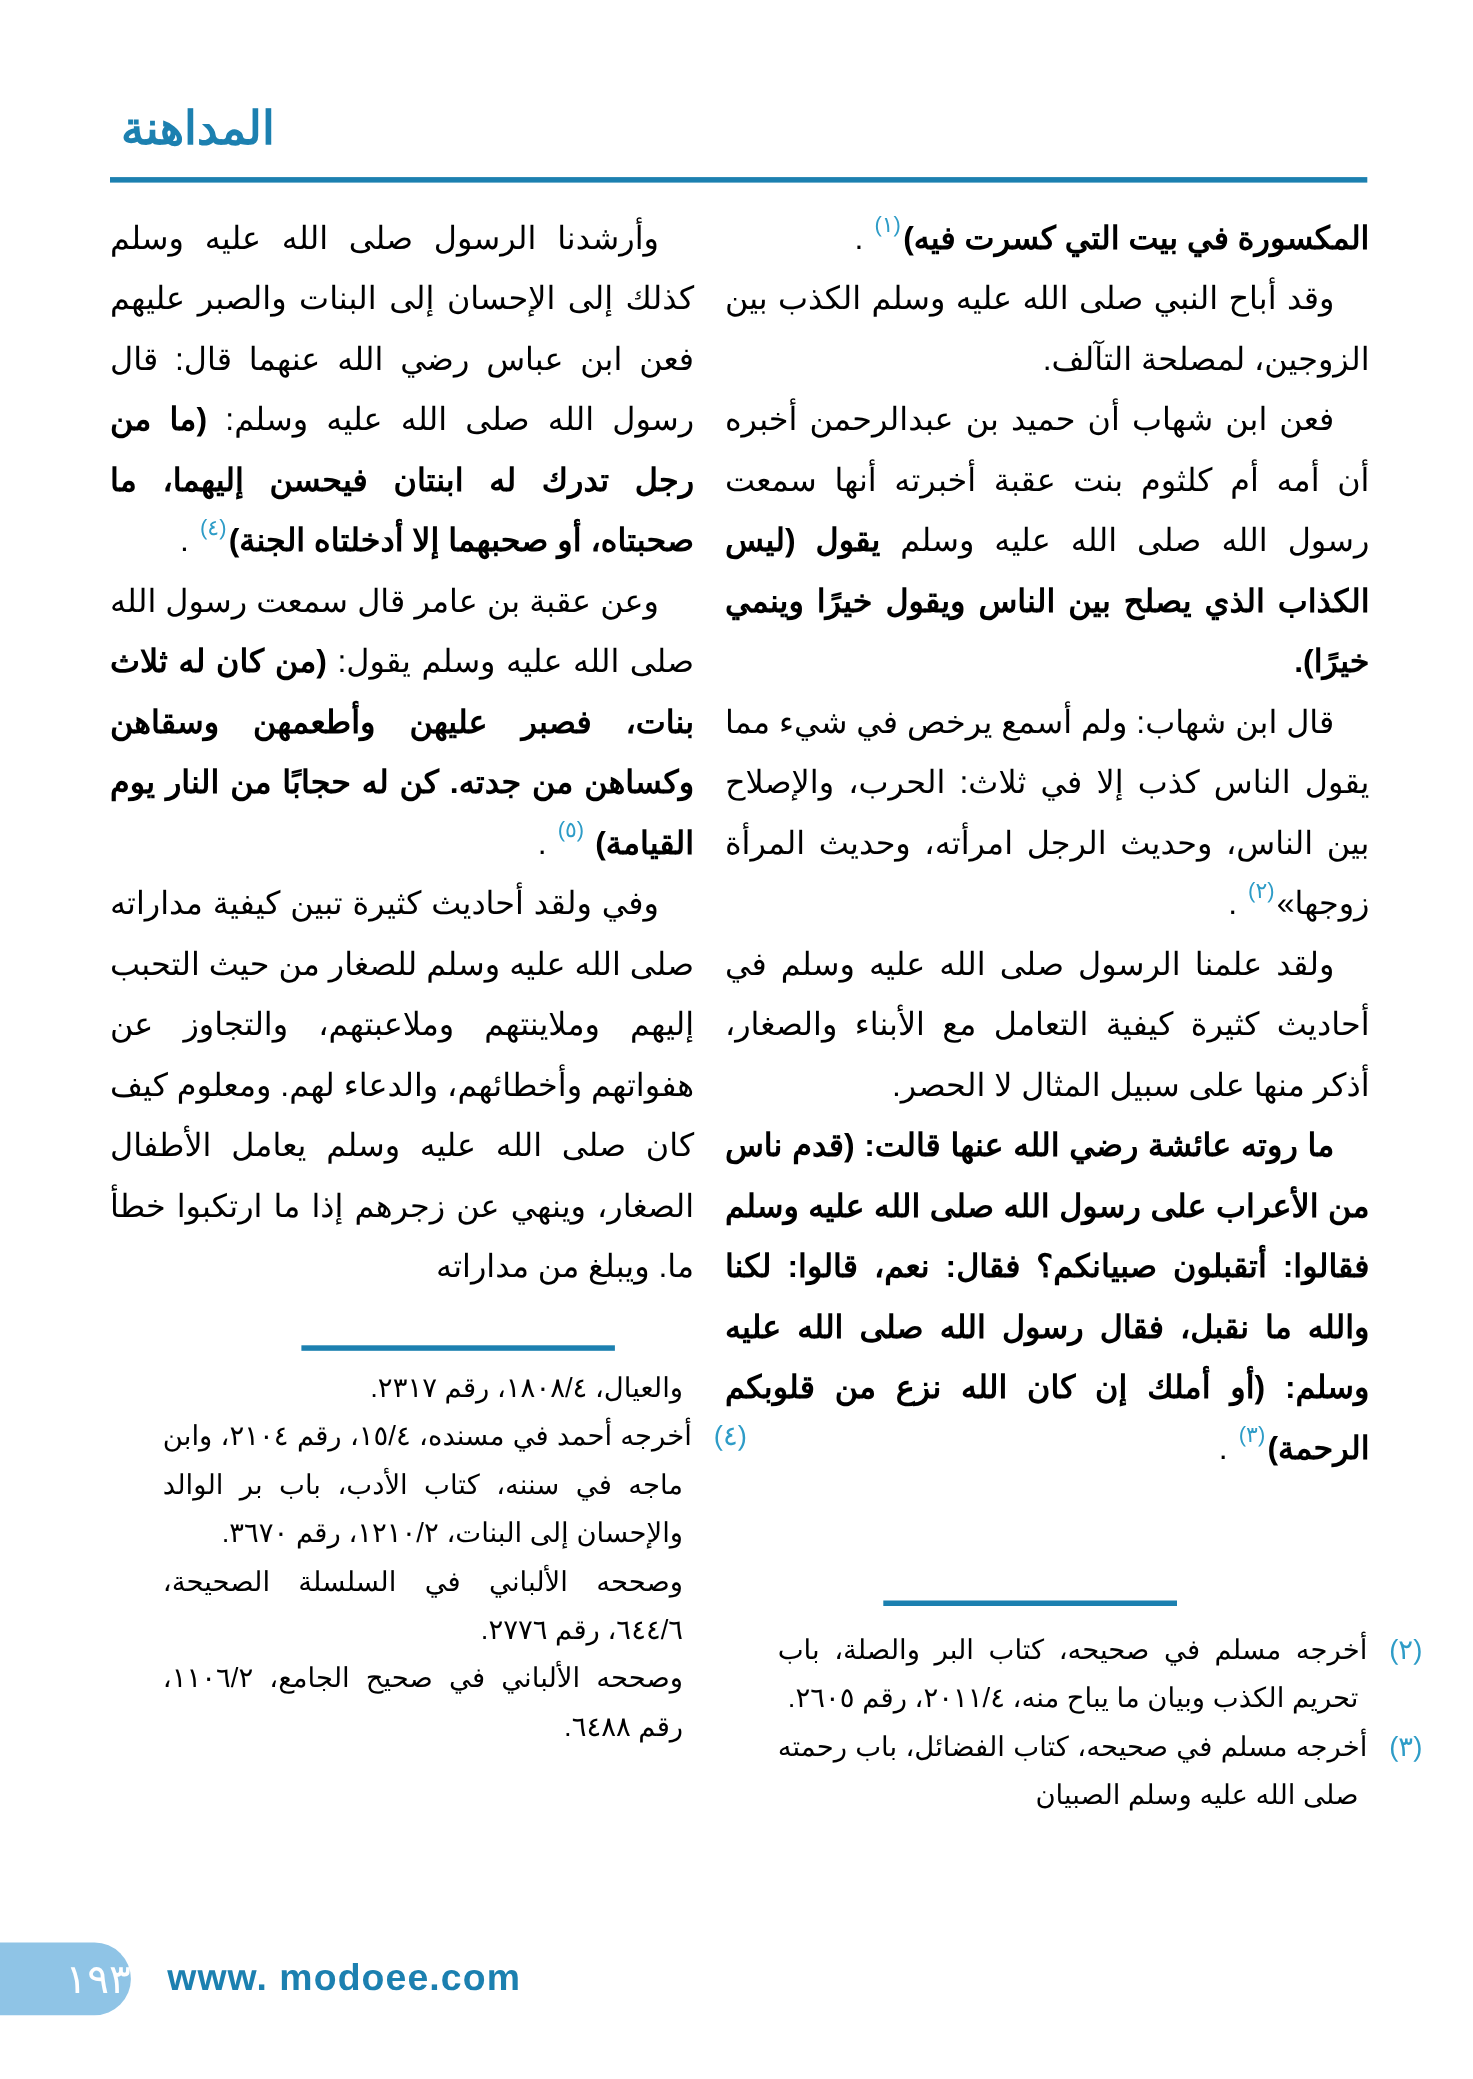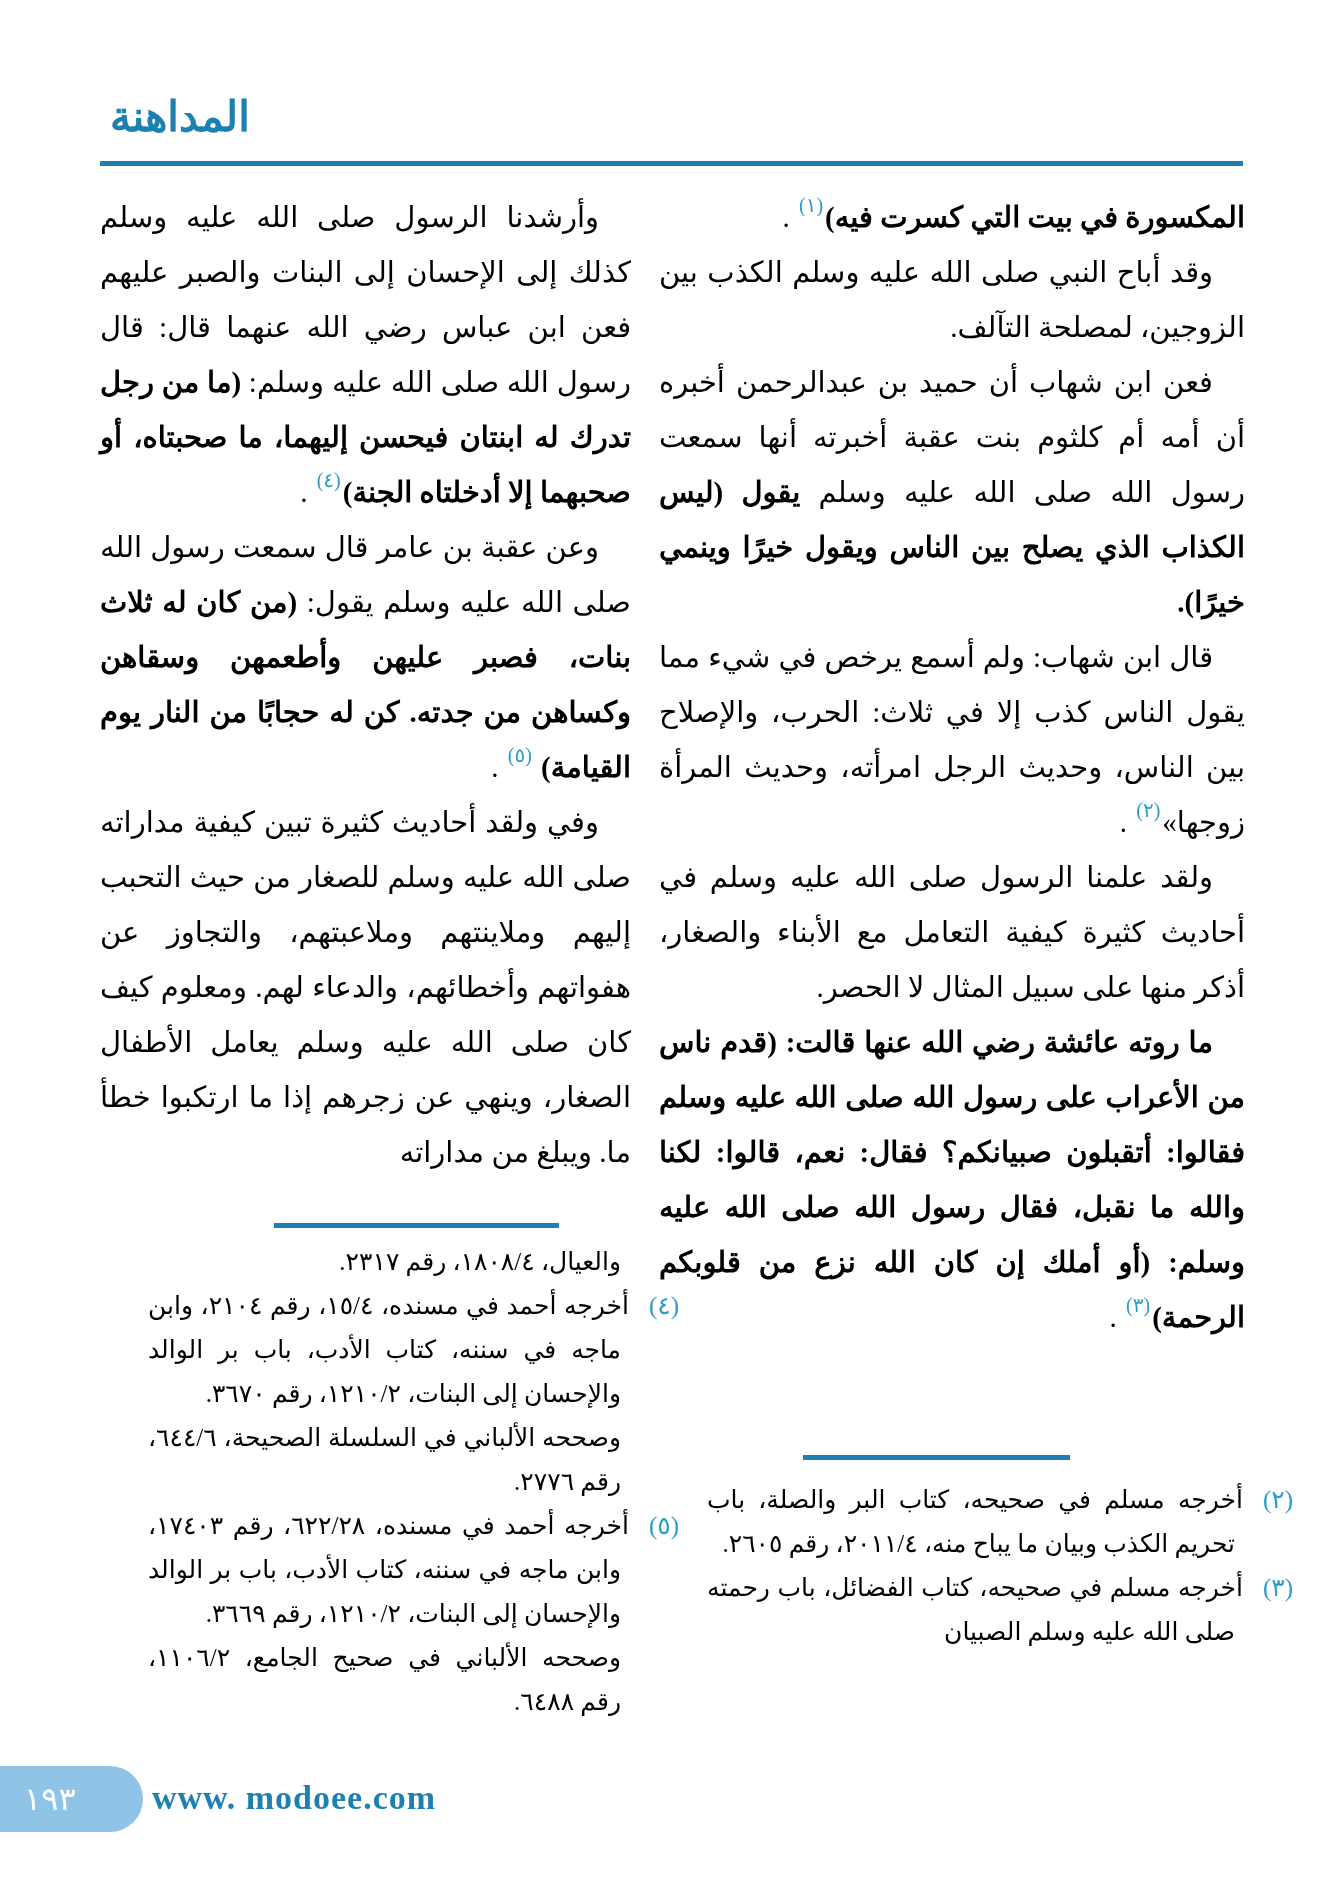--- a/index.html
+++ b/index.html
@@ -1,20 +1,20 @@
 <!DOCTYPE html>
 <html lang="ar" dir="rtl" style="--accent: #1c80b0; --marker: #2e9cc7; --badge: #8fc4e6;"><head>
 <meta charset="utf-8">
 <style>
   html, body { margin:0; padding:0; background:#ffffff; }
   .page {
     position:relative;
     width:1339px; height:1890px;
     background:#ffffff;
-    font-family:Liberation Serif, serif;
+    font-family:Liberation Sans, sans-serif;
     direction:rtl;
     color:#000;
     overflow:hidden;
   }
   
   .running-head {
     position:absolute; left:110px; top:94px;
     font-size:42px; font-weight:700;
     color:var(--accent,#1c80b0);
     line-height:1.1;
@@ -67,22 +67,22 @@
     width:50px;
     text-indent:0;
     color:var(--marker,#2e9cc7);
   }
   
   .page-badge {
     position:absolute; left:0; top:1766px;
     width:119px; height:66px;
     background:var(--badge,#8fc4e6);
     border-radius:0 33px 33px 0;
-    display:flex; align-items:center; justify-content:flex-end;
-    color:#ffffff; font-size:32px;padding-left:24px;
+    display:flex; align-items:center; justify-content:flex-start;
+    color:#ffffff; font-size:37px;
   }
   .site-url {
     position:absolute; left:152px; top:1779px;
     direction:ltr;
     font-size:34px; font-weight:600;
     letter-spacing:1px;
     color:var(--accent,#1c80b0);
     text-align:right;
   }
 </style>
@@ -116,21 +116,20 @@
       <div class="fn"><span class="fn-num">(٢)</span><span>أخرجه مسلم في صحيحه، كتاب البر والصلة، باب تحريم الكذب وبيان ما يباح منه، ٢٠١١/٤، رقم ٢٦٠٥.</span></div>
       <div class="fn"><span class="fn-num">(٣)</span><span>أخرجه مسلم في صحيحه، كتاب الفضائل، باب رحمته صلى الله عليه وسلم الصبيان</span></div>
     </section>
 
   <div class="fnsep fnsep-left"></div>
 
   <section class="fns fns-left">
       <div class="fn cont"><span>والعيال، ١٨٠٨/٤، رقم ٢٣١٧.</span></div>
       <div class="fn"><span class="fn-num">(٤)</span><span>أخرجه أحمد في مسنده، ١٥/٤، رقم ٢١٠٤، وابن ماجه في سننه، كتاب الأدب، باب بر الوالد والإحسان إلى البنات، ١٢١٠/٢، رقم ٣٦٧٠.</span></div>
       <div class="fn cont"><span>وصححه الألباني في السلسلة الصحيحة، ٦٤٤/٦، رقم ٢٧٧٦.</span></div>
-      <div class="fn"><span class="fn-num">(٥)</span><span>أخرجه أحمد في مسنده، ٦٢٢/٢٨، رقم ١٧٤٠٣، وابن ماجه في سننه، كتاب الأدب، باب بر الوالد والإحسان إلى البنات، ١٢١٠/٢، رقم ٣٦٦٩.</span></div>
       <div class="fn cont"><span>وصححه الألباني في صحيح الجامع، ١١٠٦/٢، رقم ٦٤٨٨.</span></div>
     </section>
 
   <div class="page-badge">
     <span>١٩٣</span>
   </div>
 
   <div class="site-url">www. modoee.com</div>
 
 </div>

